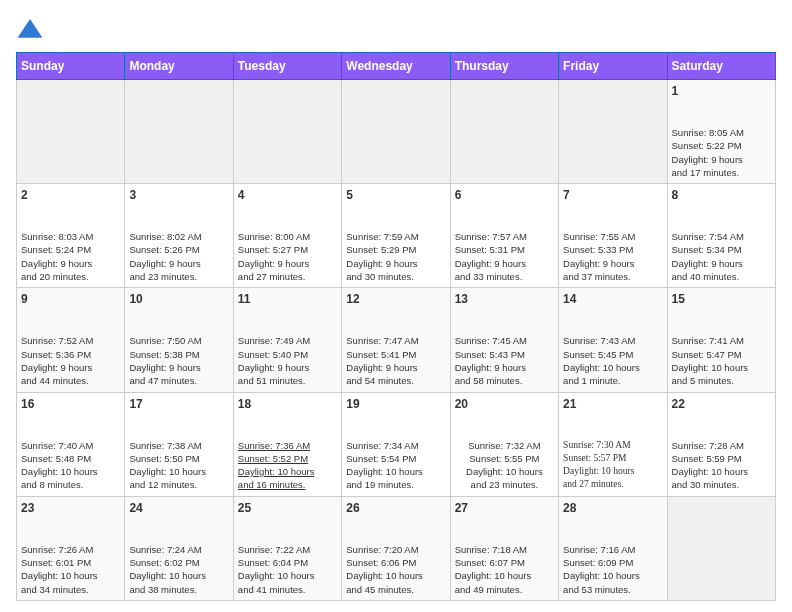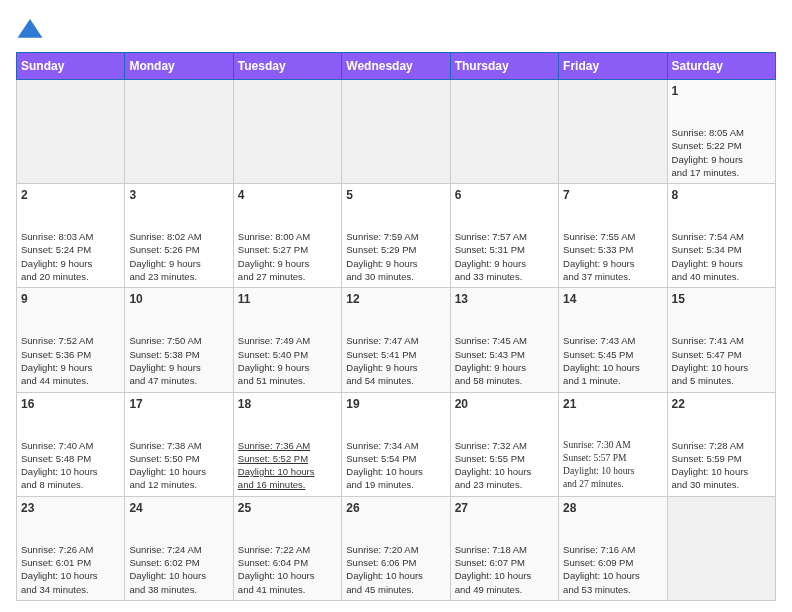--- a/index.html
+++ b/index.html
@@ -264,21 +264,21 @@
         </td>
         <td>
           <span class="day-number">19</span>
           <div class="day-info" style="white-space: pre-line;">Sunrise: 7:34 AM
 Sunset: 5:54 PM
 Daylight: 10 hours
 and 19 minutes.</div>
         </td>
         <td>
           <span class="day-number">20</span>
-          <div class="day-info" style="white-space: pre-line;">Sunrise: 7:32 AM
+          <div class="day-info" style="white-space: pre-line; text-align: center;">Sunrise: 7:32 AM
 Sunset: 5:55 PM
 Daylight: 10 hours
 and 23 minutes.</div>
         </td>
         <td>
           <span class="day-number">21</span>
           <div class="day-info" style="white-space: pre-line; font-family: Liberation Serif, serif;">Sunrise: 7:30 AM
 Sunset: 5:57 PM
 Daylight: 10 hours
 and 27 minutes.</div>

